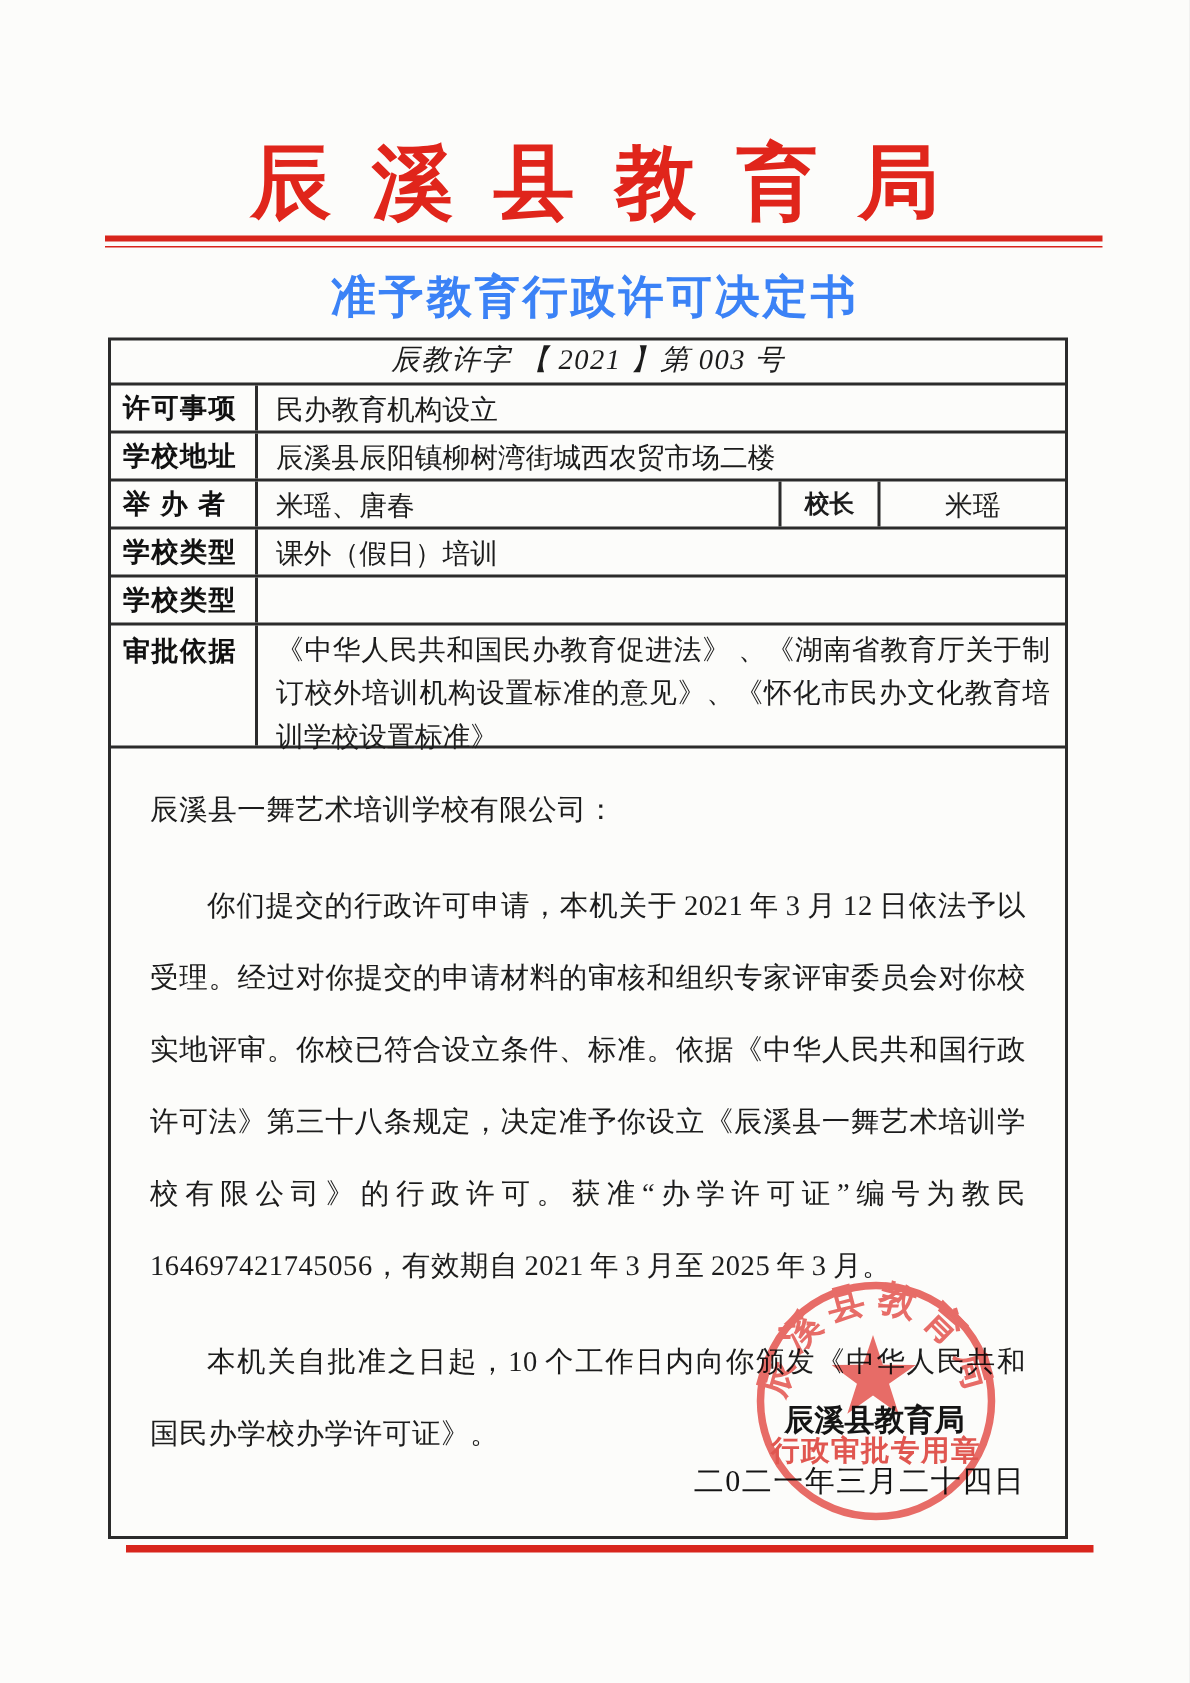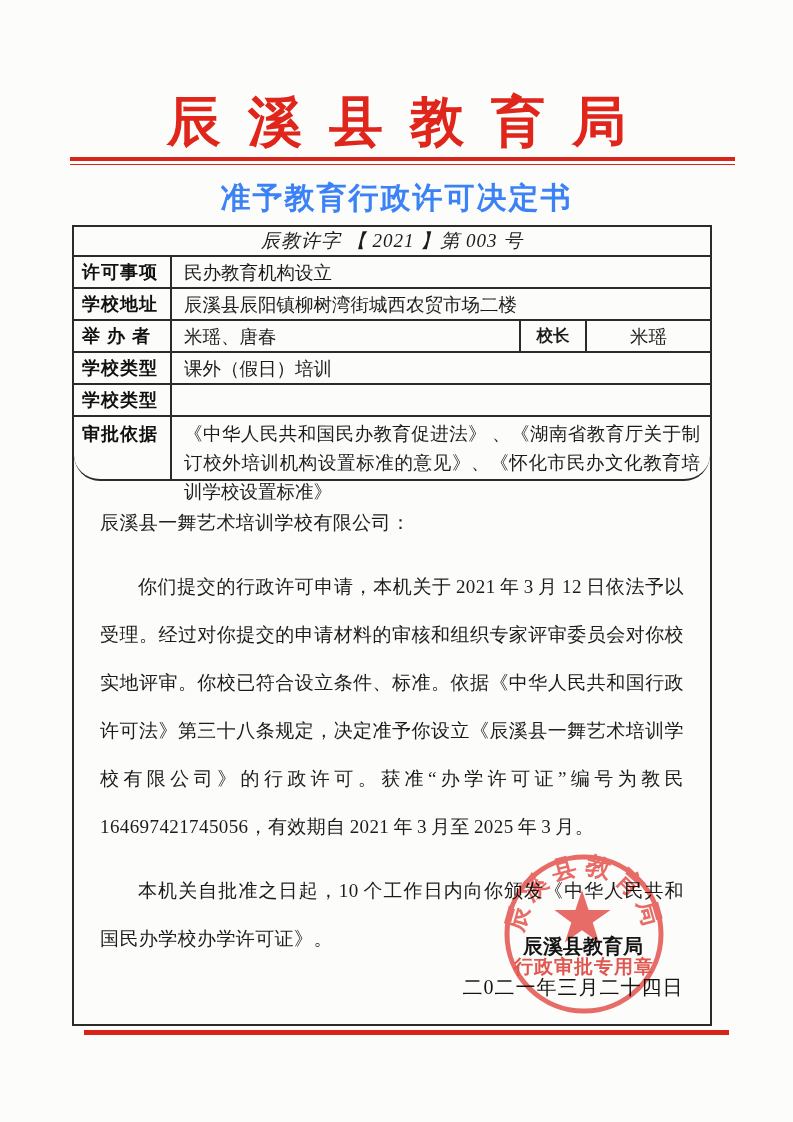--- a/index.html
+++ b/index.html
@@ -49,21 +49,21 @@
     font-size:19px;
     letter-spacing:1px;
     font-style:italic;
   }
   .trow{
     display:flex;height:32px;
     border-bottom:2px solid #2b2b2b;
     box-sizing:border-box;
     align-items:stretch;
   }
-  .trow.tall{height:64px;border-radius:26px;}
+  .trow.tall{height:82px;}
   .tlabel{
     width:88px;flex:0 0 88px;
     border-right:2px solid #2b2b2b;
     display:flex;align-items:center;
     padding-left:8px;
     font-family:"Liberation Sans","DejaVu Sans",sans-serif;
     font-weight:bold;font-size:18px;
     letter-spacing:1px;
     color:#111;
   }

